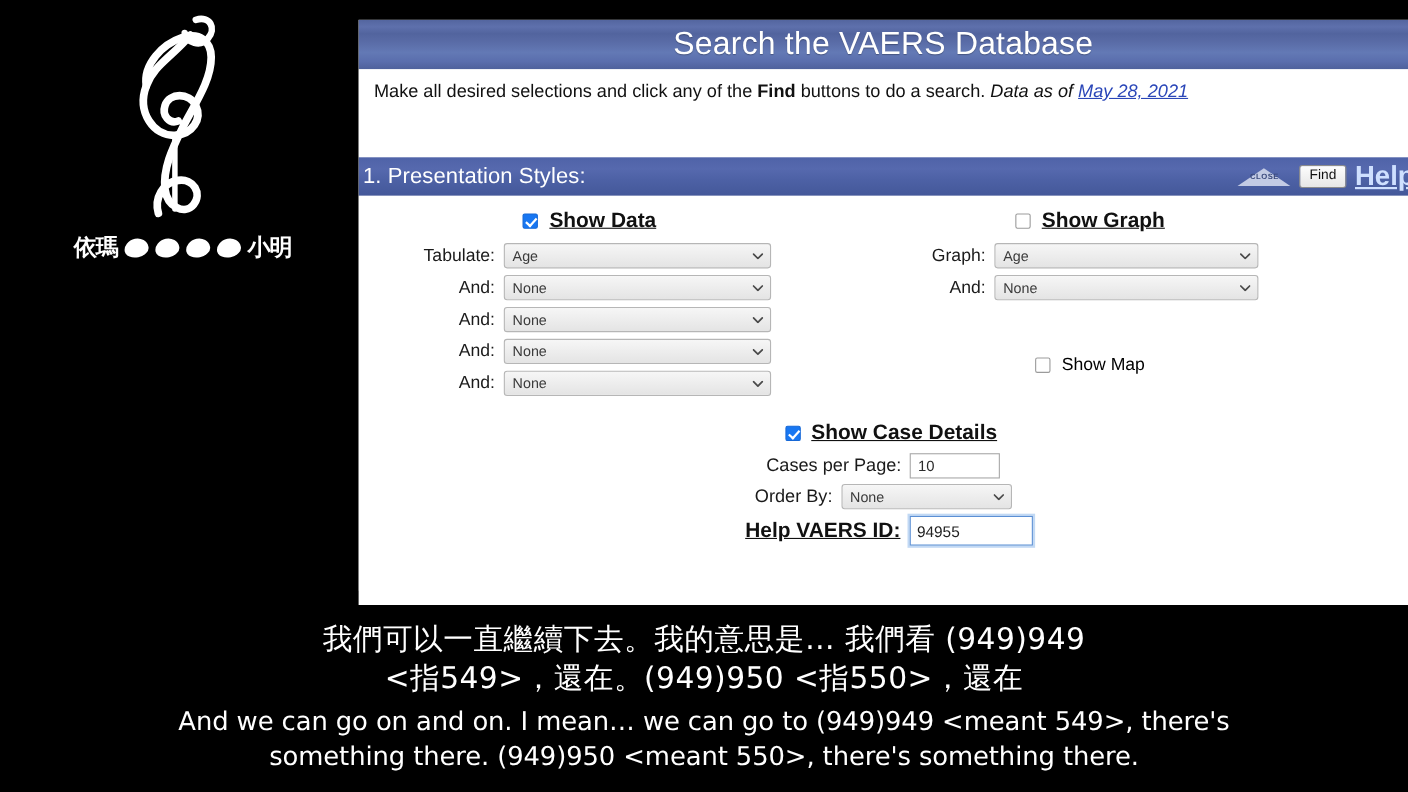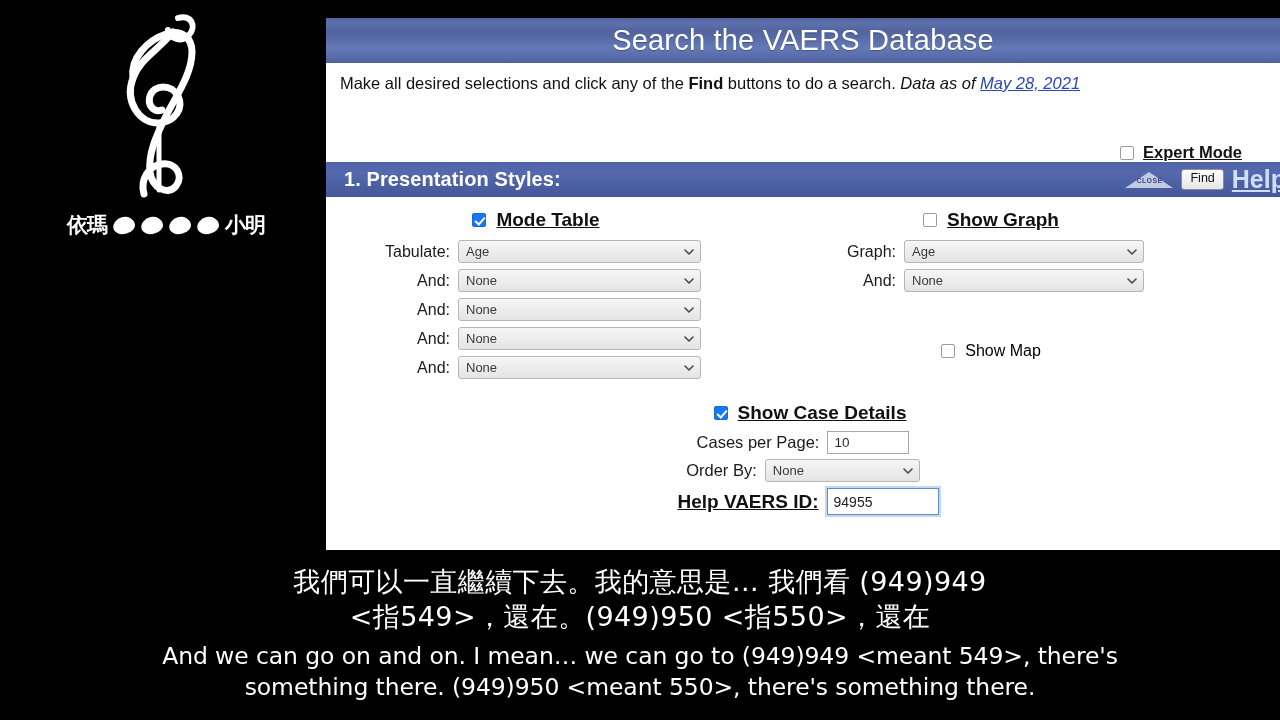--- a/index.html
+++ b/index.html
@@ -106,21 +106,21 @@
     font-family: "Liberation Sans", sans-serif;
     font-size: 29px;
     font-weight: normal;
     letter-spacing: 0.2px;
     text-shadow: 0 1px 1px rgba(0,0,0,0.28);
   }
 
   
   #intro-strip {
     position: relative;
-    height: 99px;
+    height: 80px;
     background: #ffffff;
     padding-top: 9px;
   }
   #intro-copy {
     width: 750px;
     margin-left: 9px;
     text-align: center;
     color: #111111;
     font-size: 16.5px;
     line-height: 1.38;
@@ -186,22 +186,22 @@
         #4f63a8 0%,
         #5669ae 30%,
         #4c60a4 62%,
         #445899 100%);
     display: flex;
     align-items: center;
   }
   #section-title {
     color: #ffffff;
     font-size: 20px;
-    font-weight: bold;
-    margin-left: 18px;
+    font-weight: normal;
+    margin-left: 4px;
     letter-spacing: 0.1px;
     text-align: right;
   }
   #section-tools {
     position: absolute;
     right: 0px;
     top: 0px;
     height: 35px;
     display: flex;
     align-items: center;
@@ -504,21 +504,21 @@
         <span id="find-button">Find</span>
         <span id="help-link">Help</span>
       </div>
     </div>
 
     <div id="form-body">
 
       <div class="col" id="col-table">
         <div class="col-head">
           <span class="cbox checked"></span>
-          <span class="head-label">Mode Table</span>
+          <span class="head-label">Show Data</span>
         </div>
 
         <div class="frow">
           <span class="flabel">Tabulate:</span>
           <span class="sel">
             <span class="sel-val">Age</span>
             <span class="chev">
               <svg viewBox="0 0 10 6" width="10" height="6">
                   <path d="M1 1 L5 5 L9 1" fill="none" stroke="#4a4a4a" stroke-width="1.6" stroke-linecap="round" stroke-linejoin="round"></path>
                 </svg>

